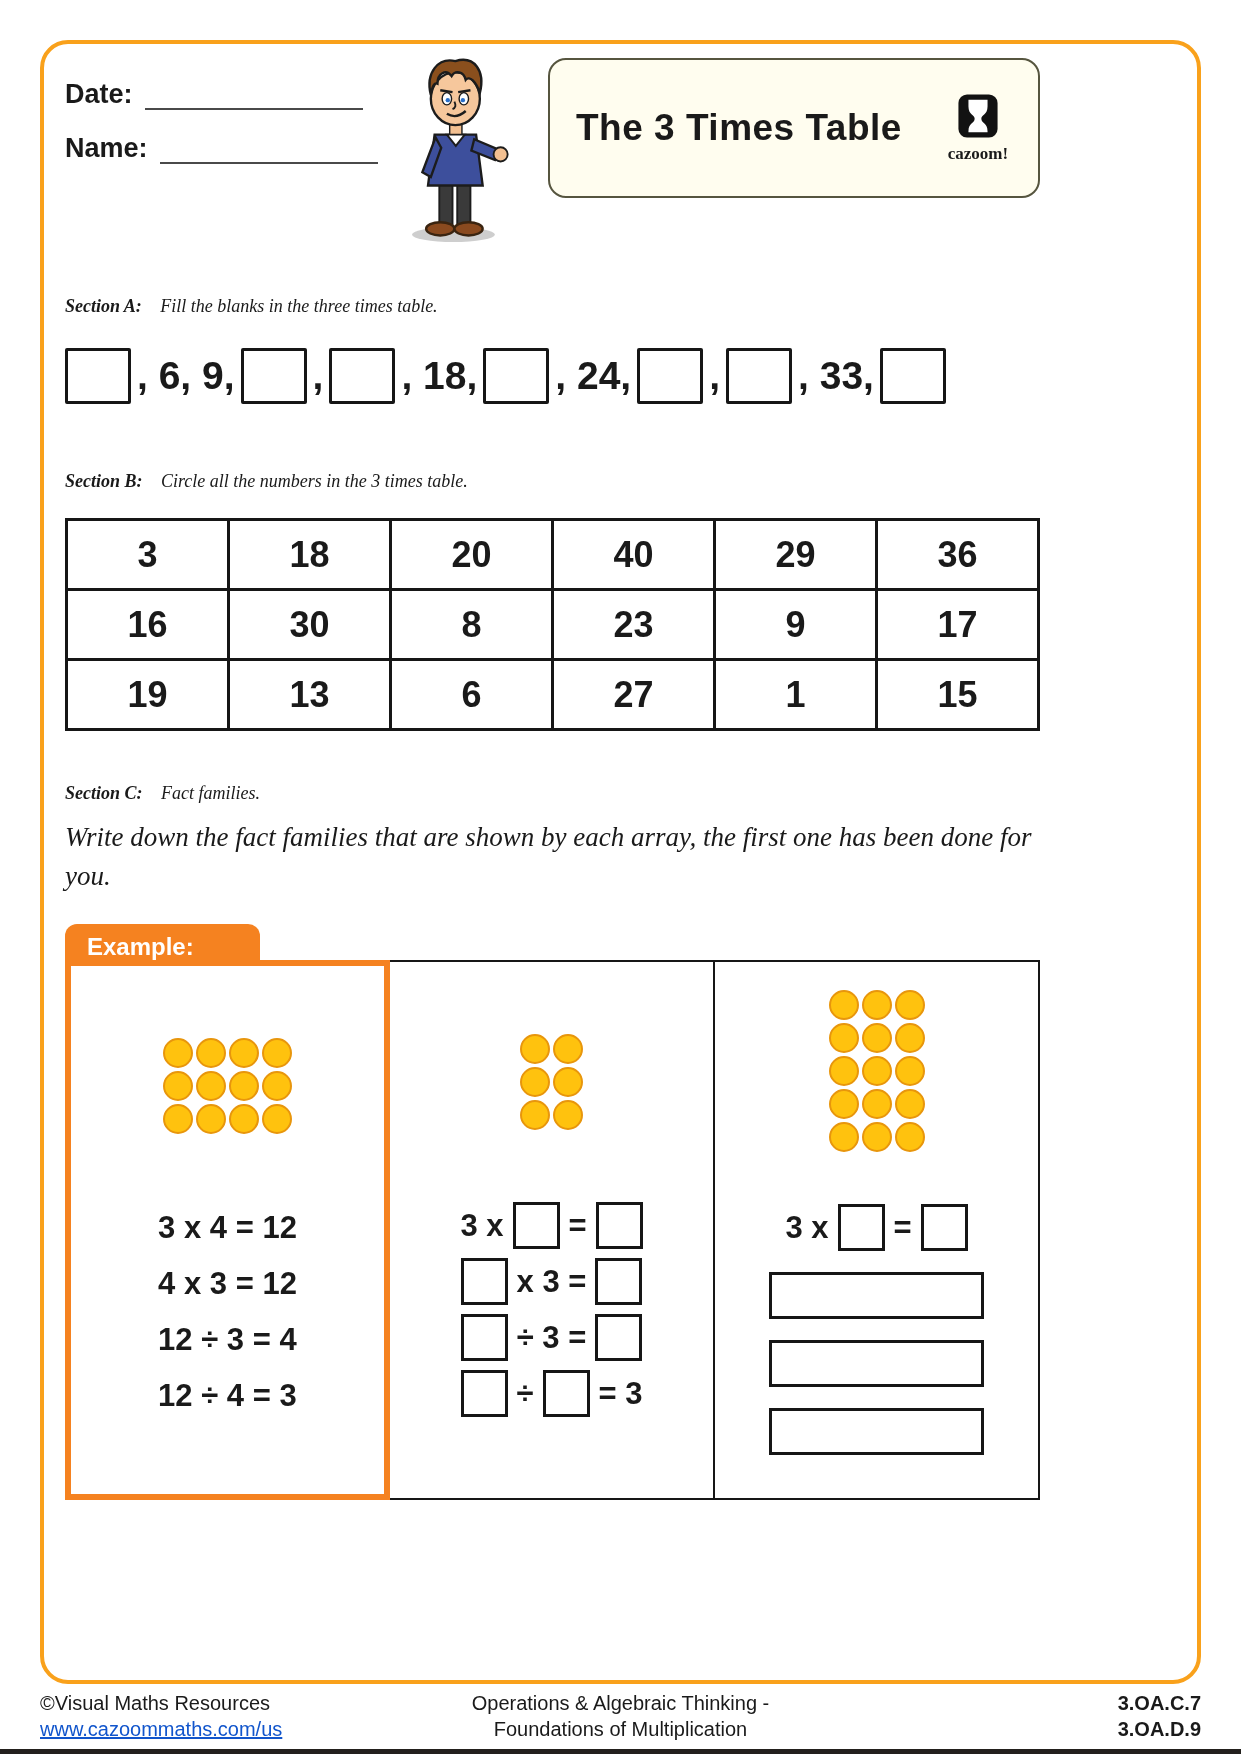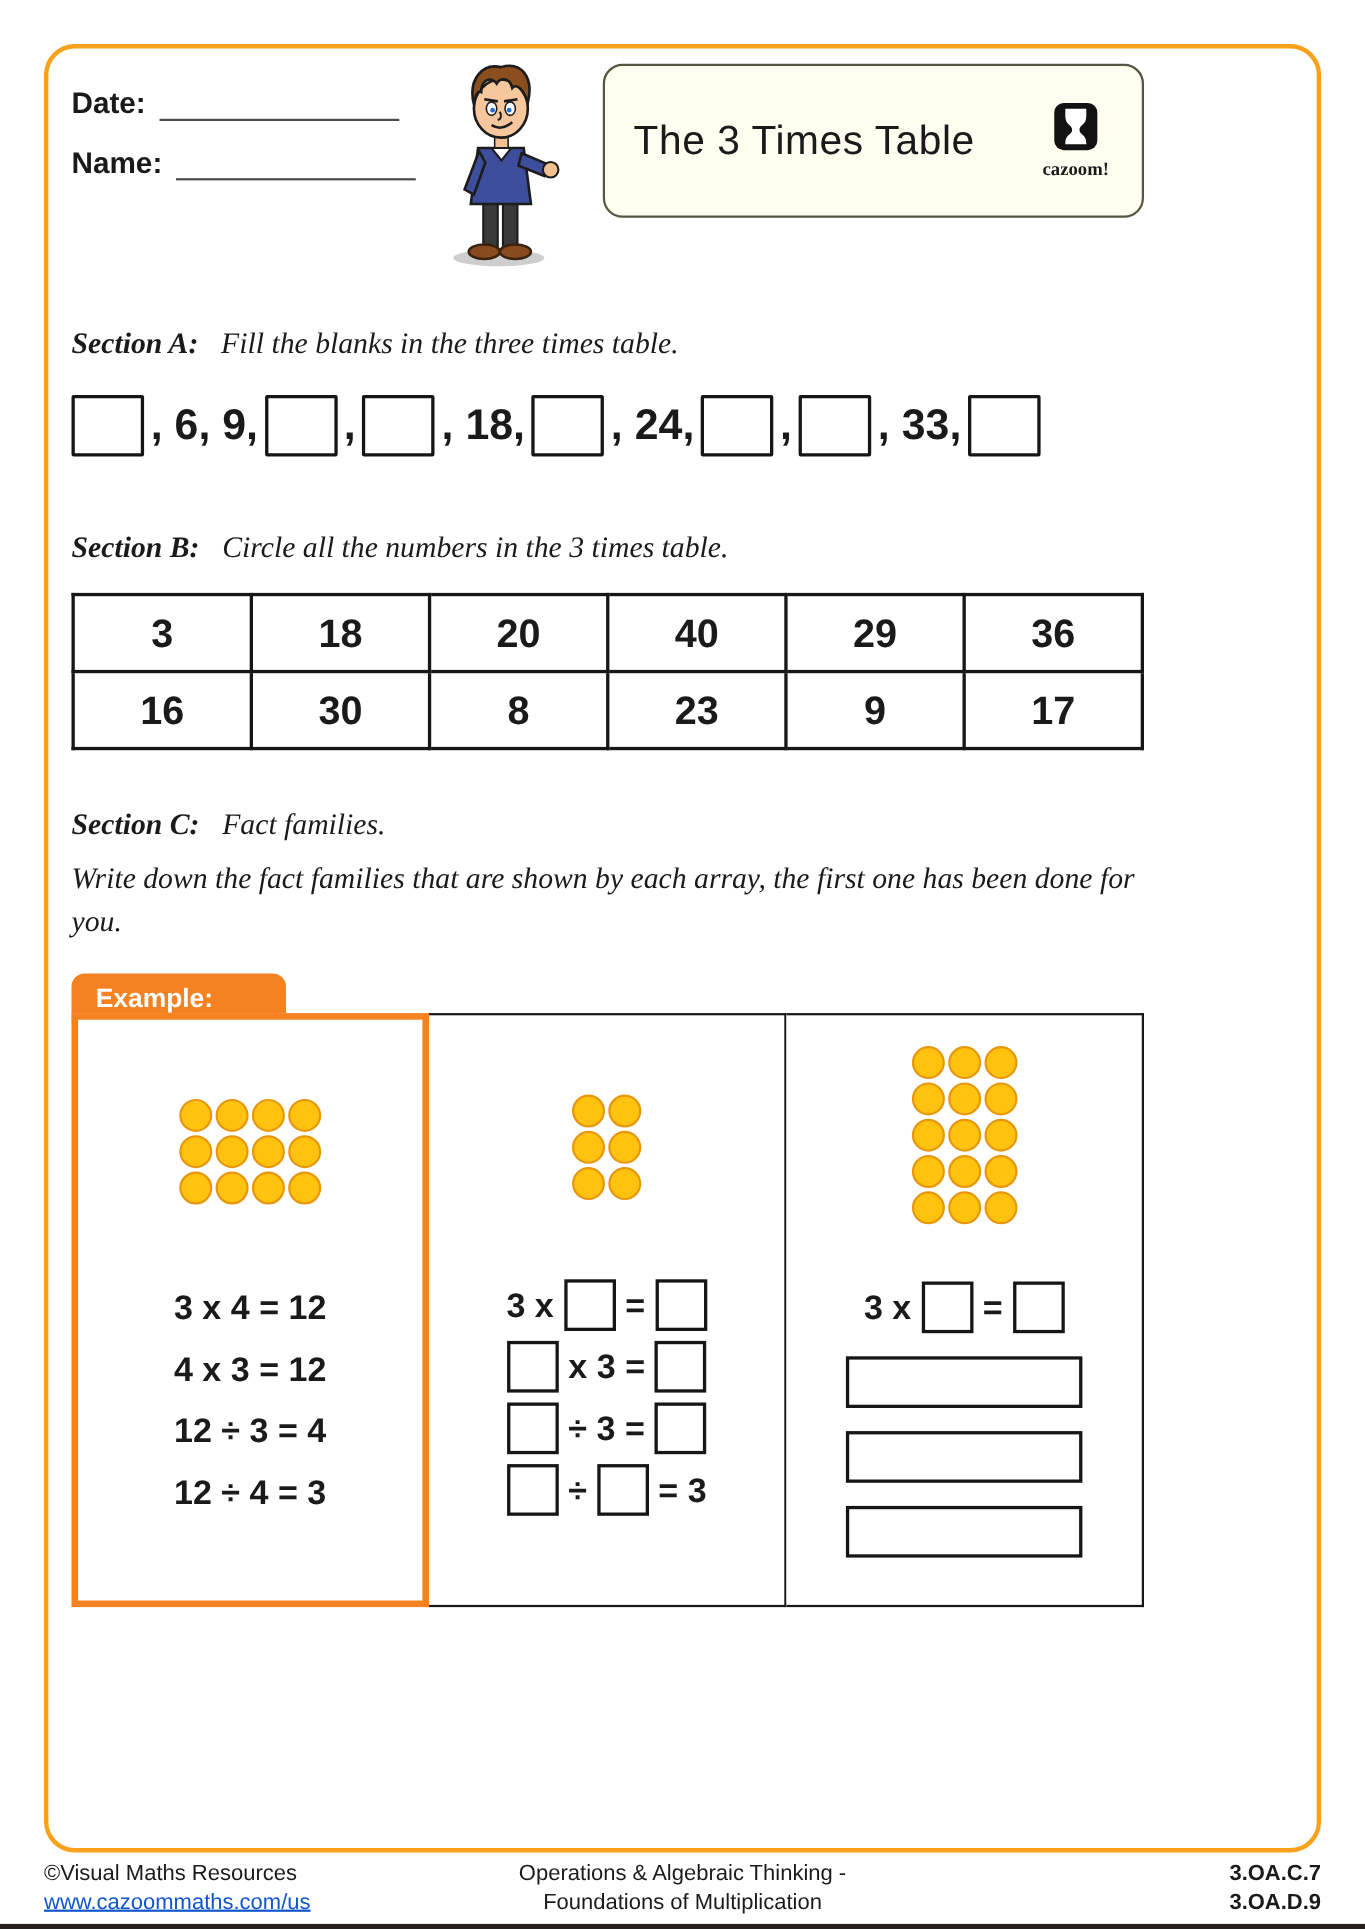--- a/index.html
+++ b/index.html
@@ -31,26 +31,26 @@
   .name-date{width:330px;padding-top:20px;}
   .field-row{display:flex;align-items:flex-end;margin-bottom:22px;}
   .field-label{font-weight:bold;font-size:27px;}
   .field-line{display:inline-block;width:218px;height:32px;border-bottom:2px solid #4a4a4a;margin-left:12px;}
   .boy-wrap{width:135px;flex:0 0 auto;margin-top:-14px;}
   .title-box{
     flex:1;height:140px;margin-left:18px;background:var(--title-box-bg);
     border:2px solid #56553f;border-radius:18px;display:flex;align-items:center;
     padding:0 18px 0 26px;
   }
-  .worksheet-title{flex:1;font-size:37px;font-weight:normal;letter-spacing:0.5px;}
+  .worksheet-title{flex:1;font-size:37px;font-weight:bold;letter-spacing:0.5px;}
   .logo{width:84px;text-align:center;flex:0 0 auto;}
   .logo-text{font-family:"Liberation Serif","DejaVu Serif",serif;font-weight:bold;font-size:17px;margin-top:1px;}
 
   
-  .section-heading{font-family:"Liberation Serif","DejaVu Serif",serif;font-size:27px;}
+  .section-heading{font-family:"Liberation Serif","DejaVu Serif",serif;font-size:18px;}
   .sec-label{font-weight:bold;font-style:italic;}
   .sec-instr{font-style:italic;margin-left:14px;}
   .sec-a{margin-top:48px;}
   .sec-b{margin-top:62px;}
   .sec-c{margin-top:52px;}
 
   
   .seq-row{display:flex;align-items:center;gap:6px;margin-top:26px;height:66px;}
   .blank-box{width:66px;height:56px;border:3px solid #161616;background:#fff;flex:0 0 auto;border-radius:2px;}
   .seq-text{font-size:39px;font-weight:bold;white-space:nowrap;}
@@ -188,20 +188,28 @@
       <td>36</td>
     </tr>
     <tr>
       <td>16</td>
       <td>30</td>
       <td>8</td>
       <td>23</td>
       <td>9</td>
       <td>17</td>
     </tr>
+    <tr>
+      <td>19</td>
+      <td>13</td>
+      <td>6</td>
+      <td>27</td>
+      <td>1</td>
+      <td>15</td>
+    </tr>
   </tbody>
     </table>
 
   <div class="section-heading sec-c">
     <span class="sec-label">Section C:</span>
     <span class="sec-instr">Fact families.</span>
   </div>
   <div class="sec-c-desc">Write down the fact families that are shown by each array, the first one has been done for you.</div>
 
   <div class="panels-wrap">

